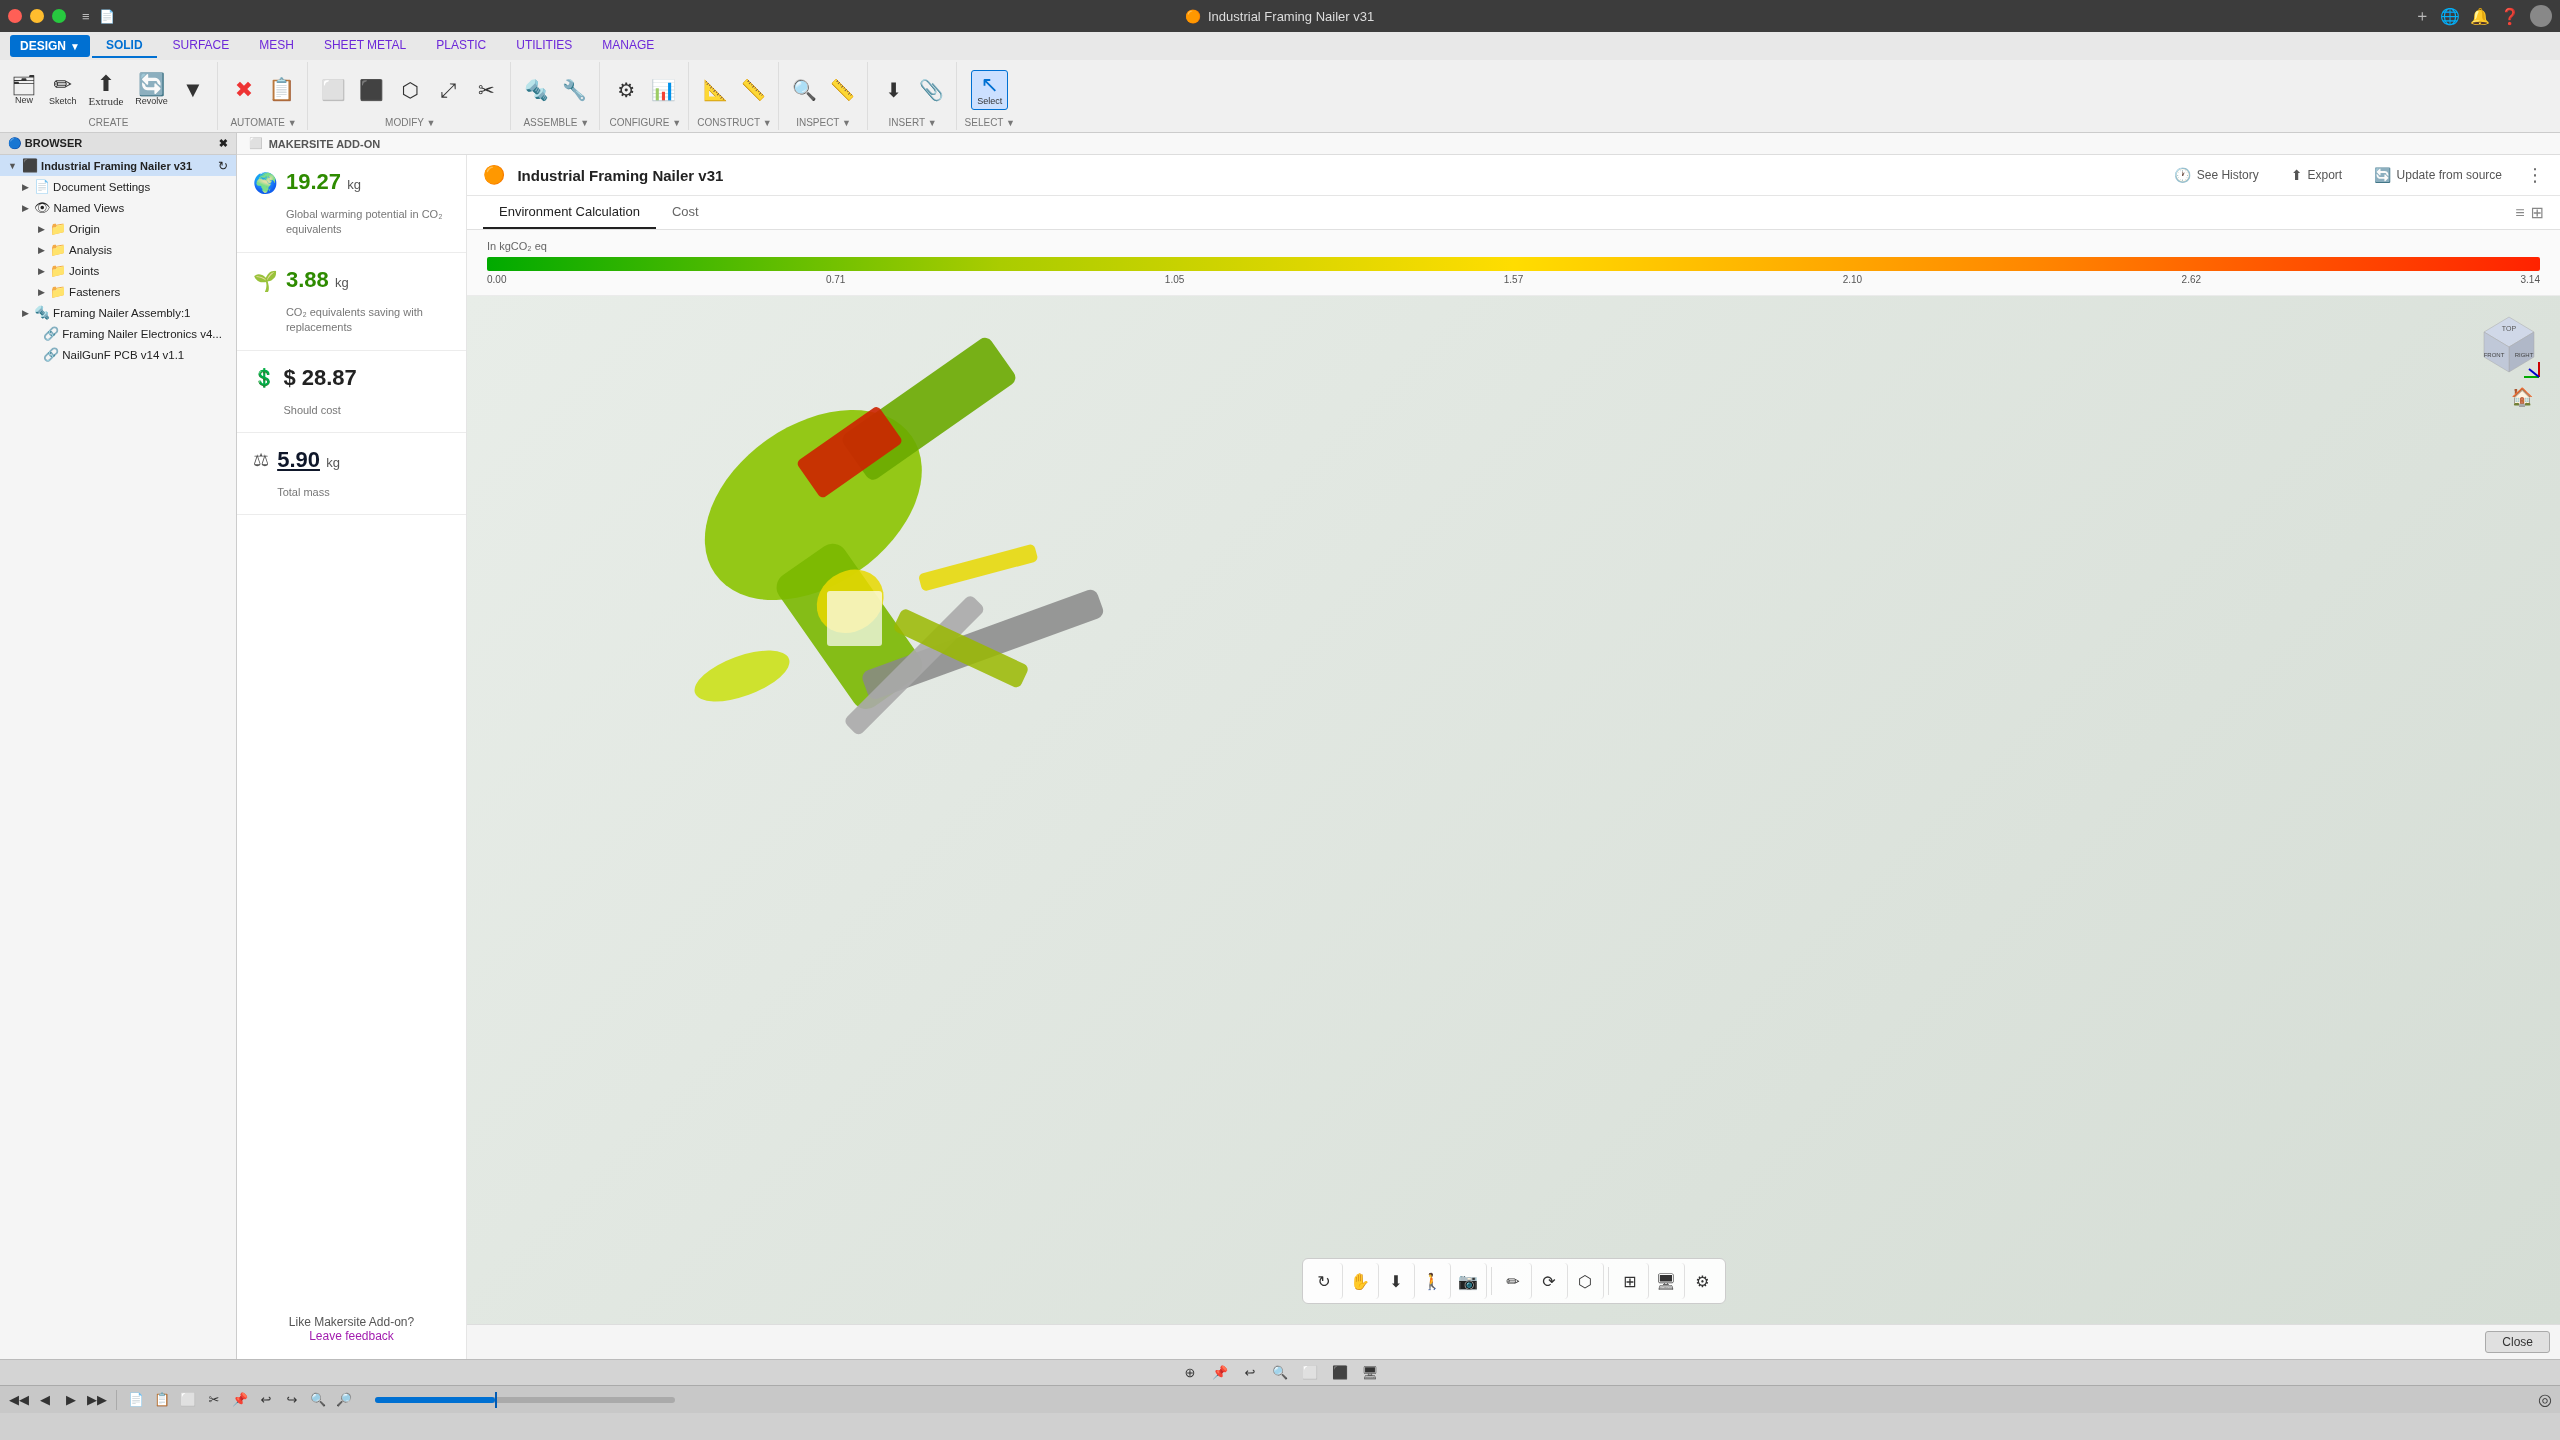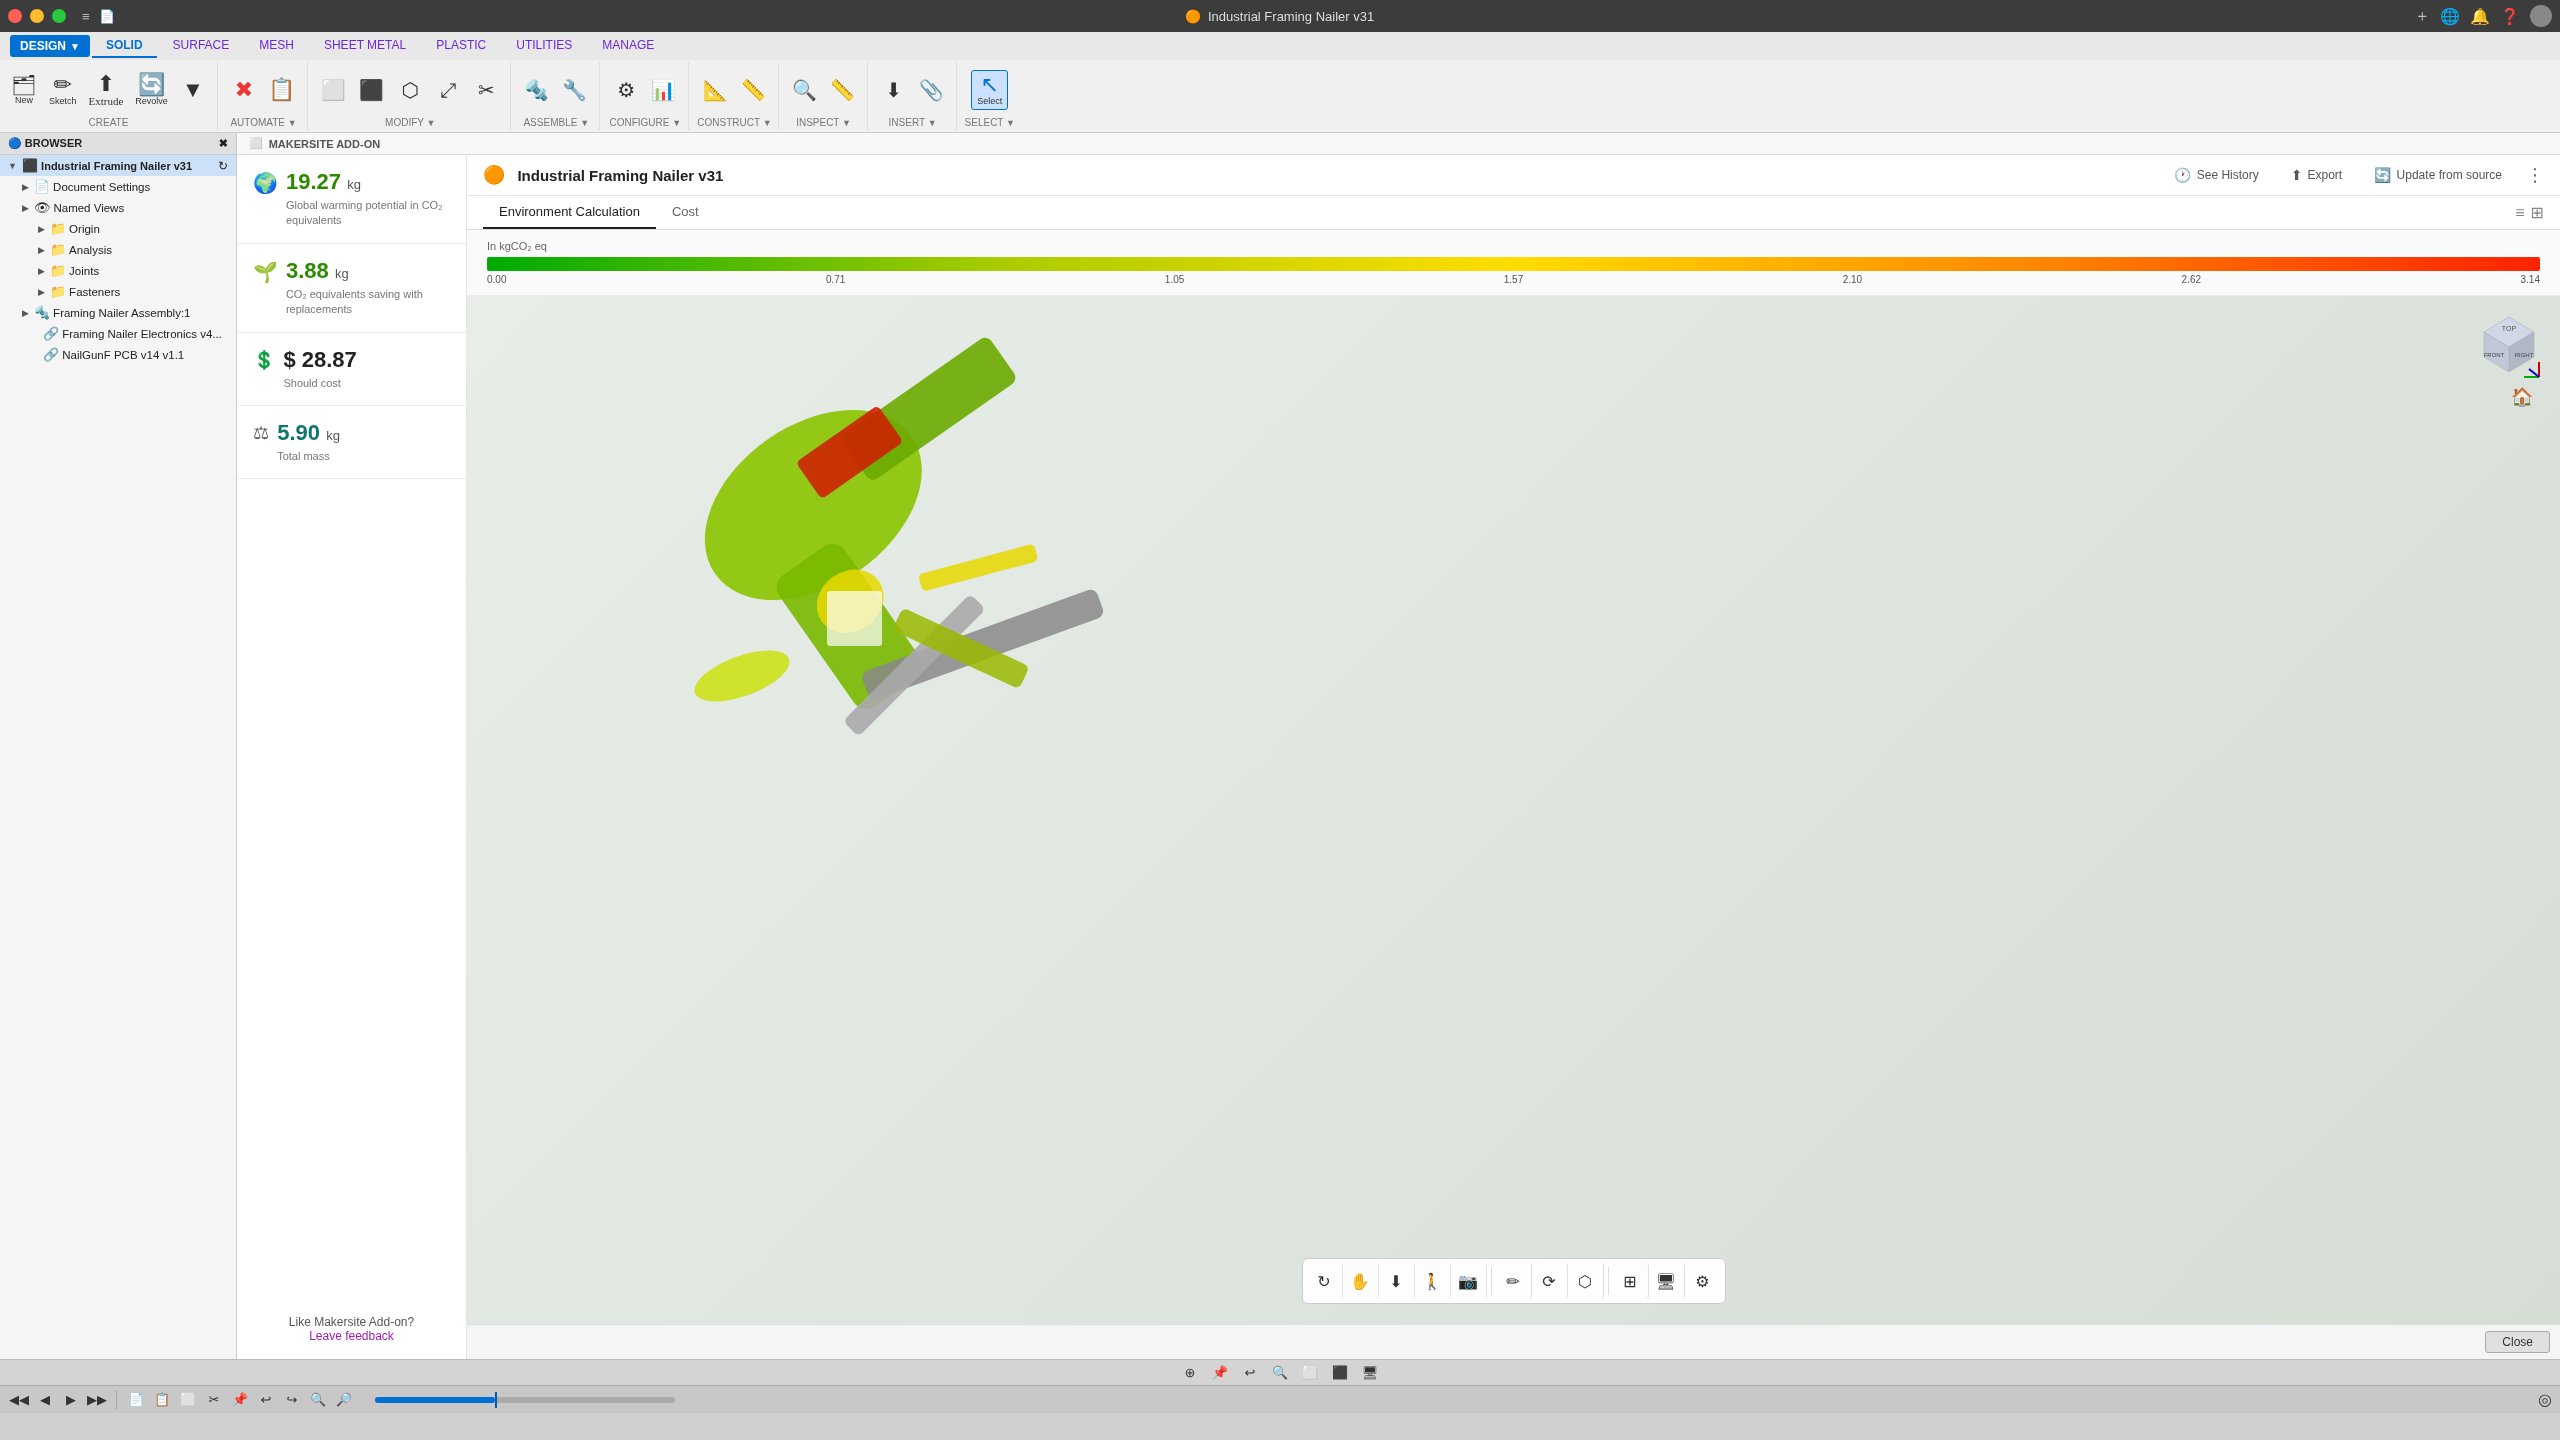--- a/index.html
+++ b/index.html
@@ -188,23 +188,23 @@
     .metric-card {
       padding: 14px 16px;
       border-bottom: 1px solid #ececec;
     }
     .metric-value {
       font-size: 22px;
       font-weight: 700;
       color: #222;
     }
     .metric-unit { font-size: 13px; font-weight: 400; color: #555; margin-left: 3px; }
-    .metric-label { font-size: 11px; color: #777; margin-top: 3px; line-height: 1.4; }
+    .metric-label { font-size: 11px; color: #777; margin-top: 12px; line-height: 1.4; }
     .metric-green { color: #2e8b00; }
-    .metric-gray { color: #0f766e; }
+    .metric-gray { color: #0f172a; text-decoration: underline; }
 
     .feedback-area {
       margin-top: auto;
       padding: 16px;
       text-align: center;
       font-size: 12px;
       color: #555;
     }
     .feedback-link {
       color: #a21caf;

